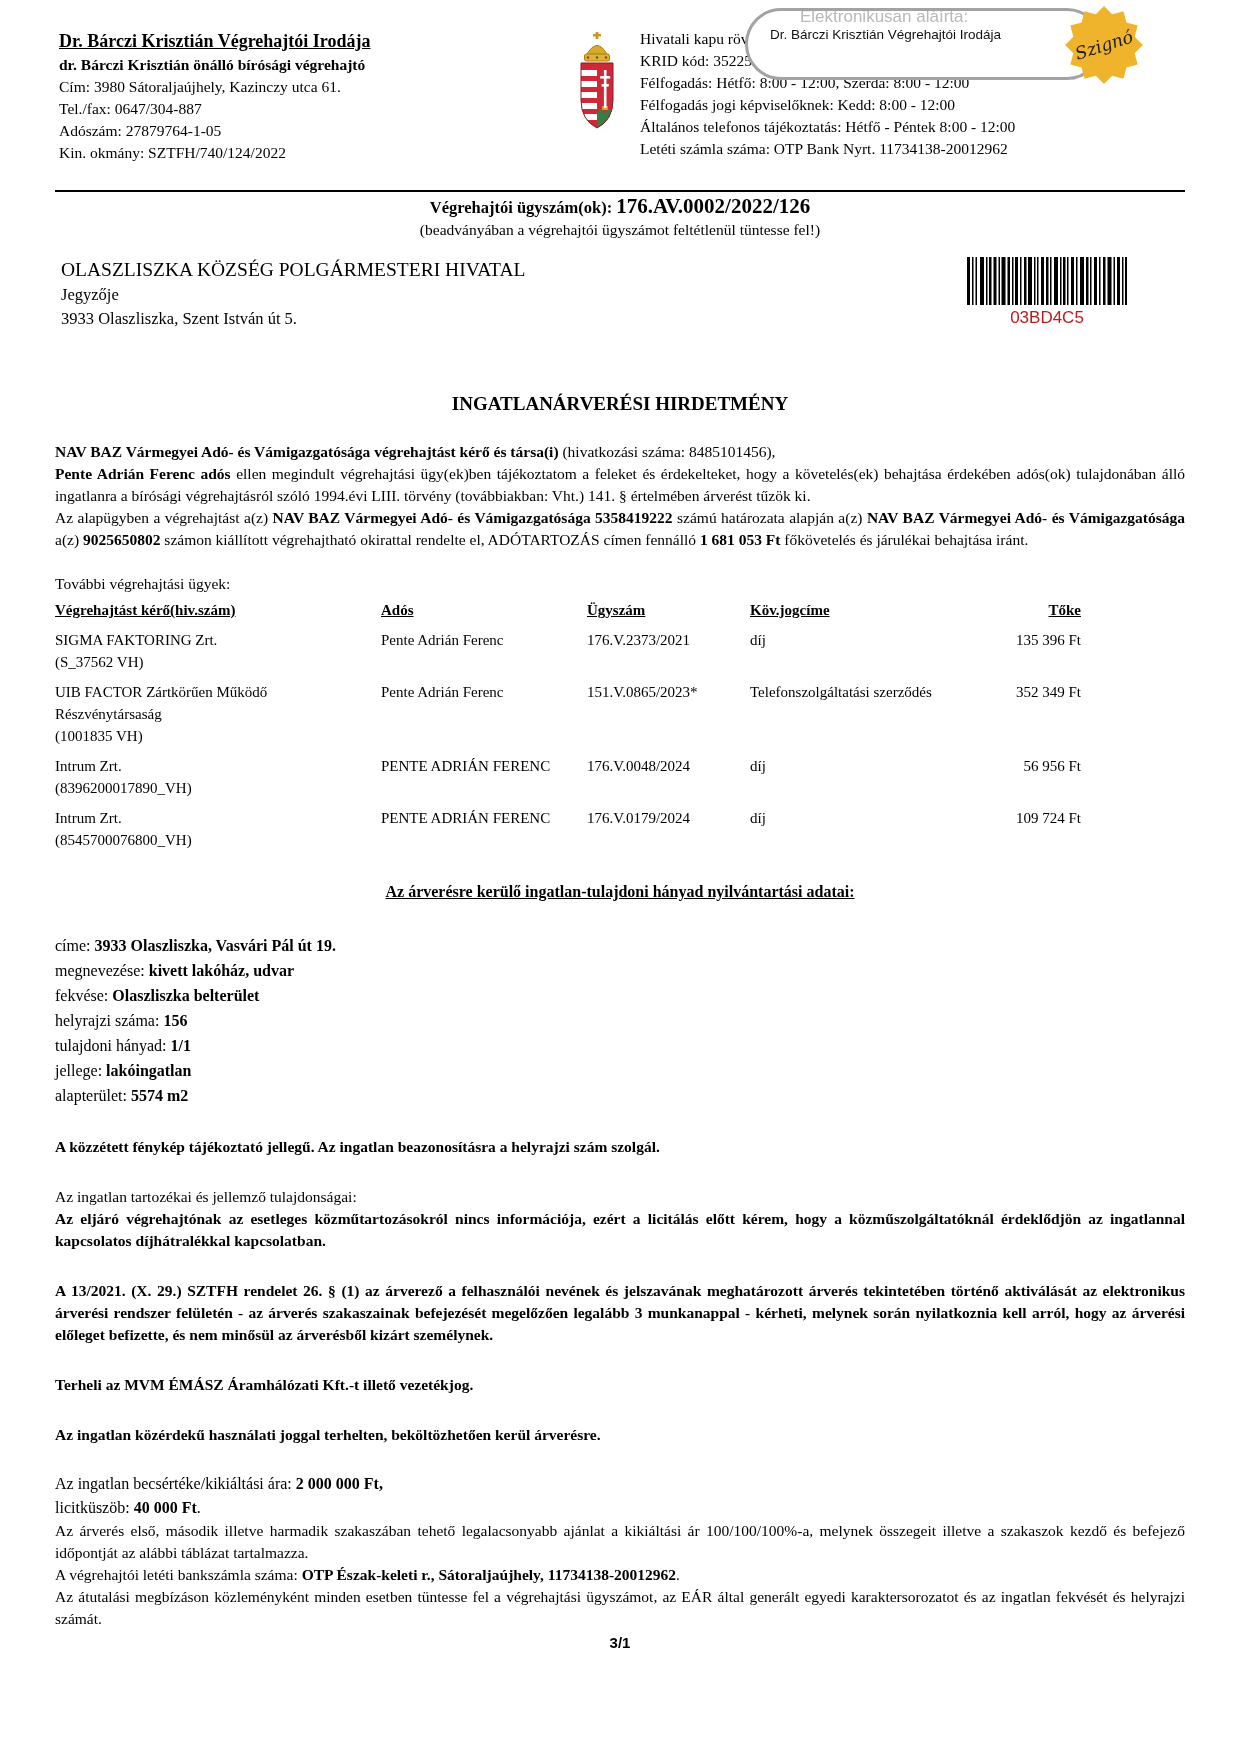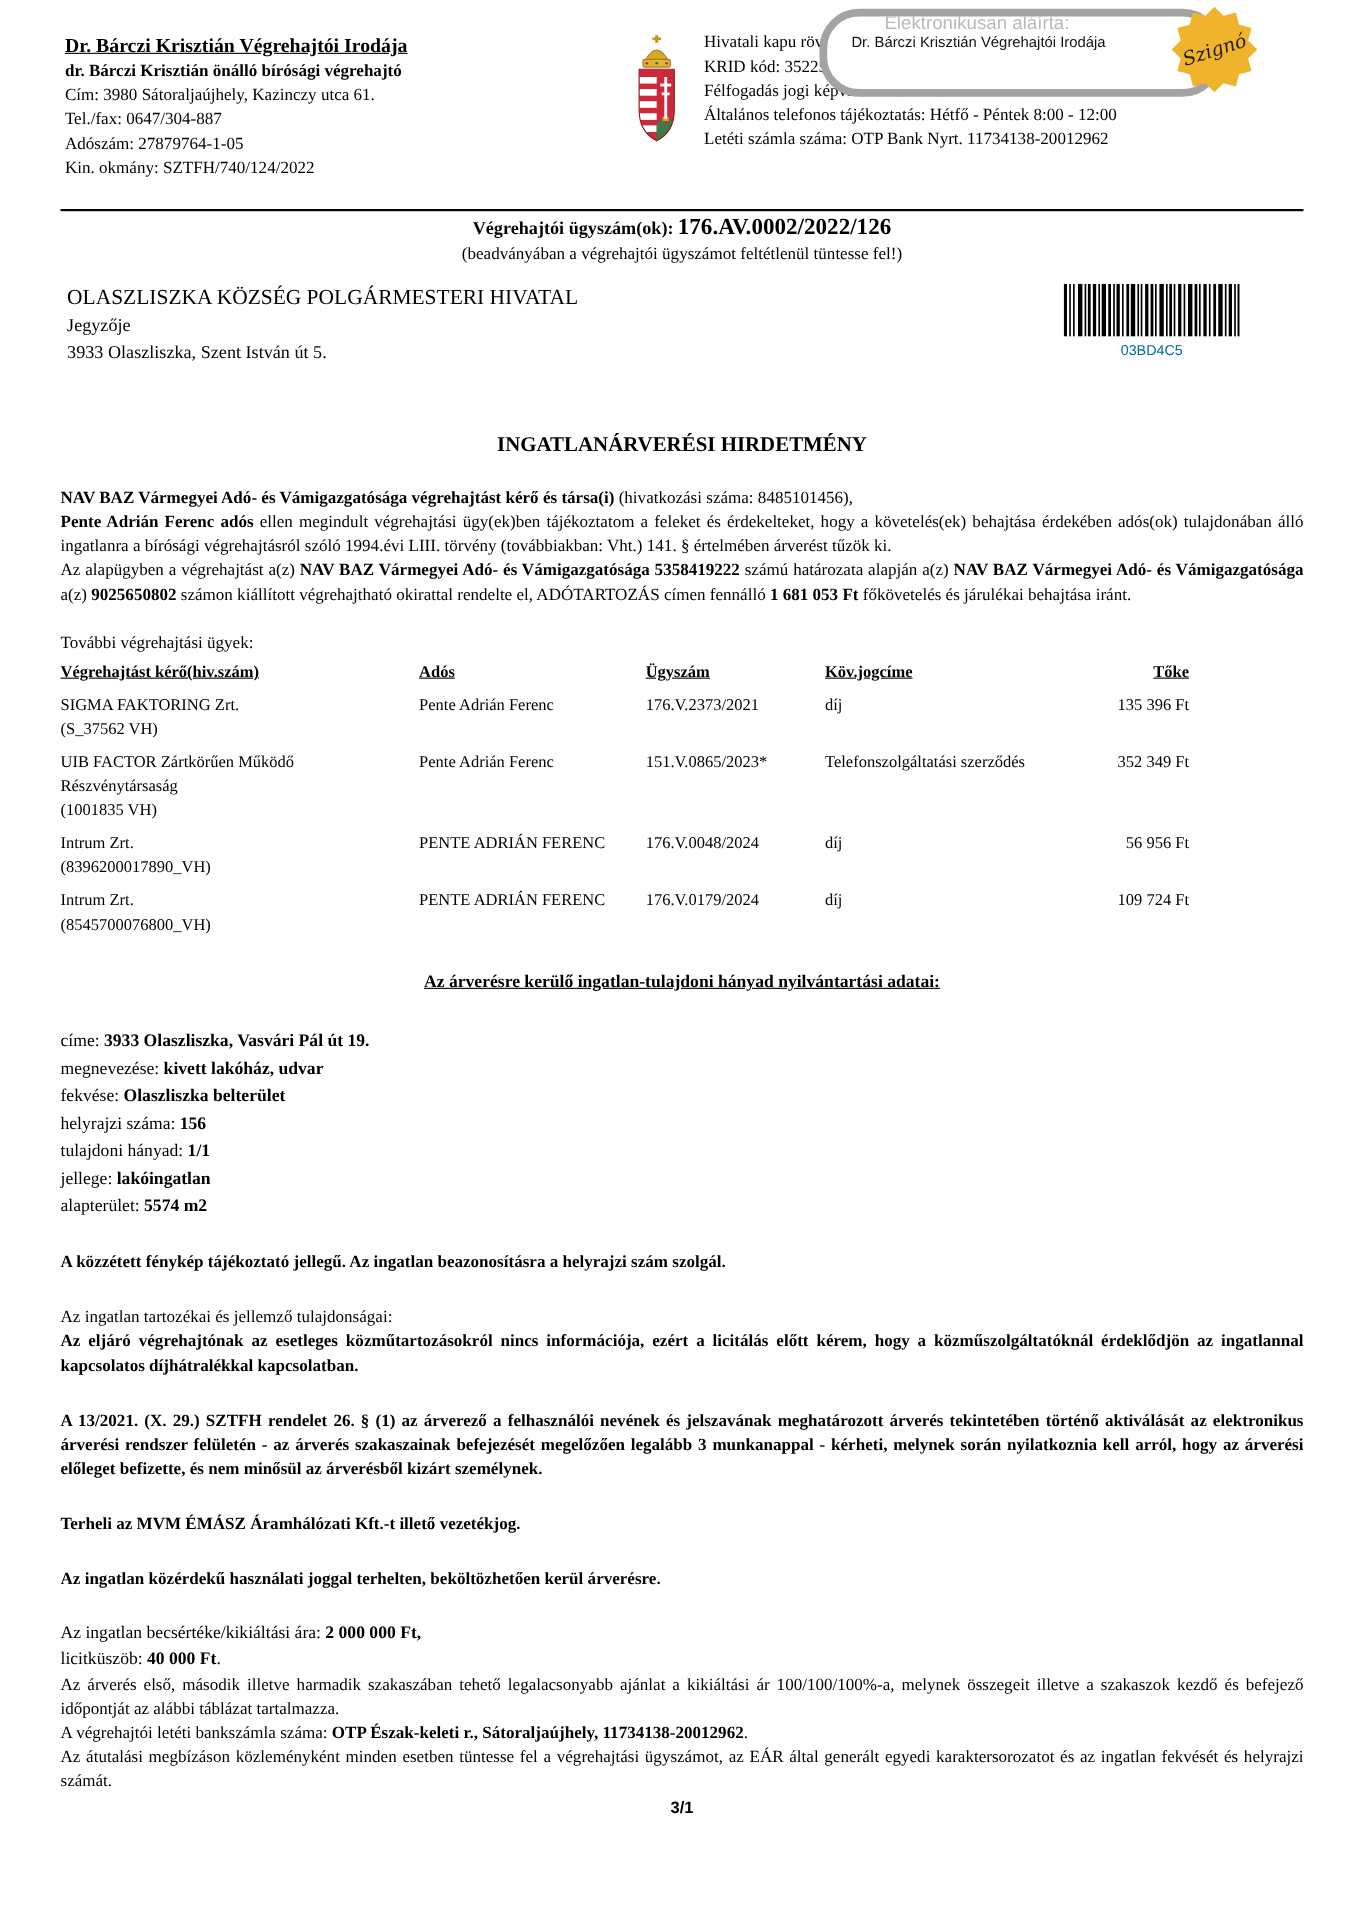--- a/index.html
+++ b/index.html
@@ -16,21 +16,21 @@
   .hdr{position:relative;height:164px;}
   .hdr-left{position:absolute;left:4px;top:2px;width:470px;}
   .office-name{font-weight:bold;text-decoration:underline;font-size:18px;line-height:26px;}
   .office-line{font-size:15.5px;line-height:22px;}
   .arms{position:absolute;left:523px;top:4px;width:38px;height:102px;}
   .hdr-right{position:absolute;left:585px;top:2px;width:600px;font-size:15.5px;line-height:22px;}
   
   .sig-wrap{position:absolute;left:690px;top:-22px;width:420px;height:86px;}
   .sig-bubble{
     position:absolute;left:0;top:4px;width:352px;height:66px;
-    background:#fff;border:7px solid #a3a3a3;border-radius:36px;
+    background:#fff;border:3px solid #a3a3a3;border-radius:36px;
     overflow:hidden;z-index:3;
   }
   .sig-gray{
     position:absolute;left:52px;top:-5px;
     font-family:"Liberation Sans",sans-serif;font-size:17px;color:#b9b9b9;
     white-space:nowrap;
   }
   .sig-black{
     position:absolute;left:22px;top:13px;
     font-family:"Liberation Sans",sans-serif;font-size:13.5px;color:#111;
@@ -45,21 +45,21 @@
   .case-note{font-size:15.5px;}
   
   .addr-wrap{position:relative;margin-top:16px;height:110px;}
   .addr-block{position:absolute;left:6px;top:0;width:480px;}
   .addr-name{font-size:19.5px;line-height:26px;}
   .addr-role{font-size:16.5px;line-height:24px;}
   .addr-addr{font-size:16.5px;line-height:24px;}
   .barcode{position:absolute;left:912px;top:0;width:160px;height:48px;}
   .barcode-text{
     position:absolute;left:912px;top:50px;width:160px;text-align:center;
-    font-family:"Liberation Sans",sans-serif;font-size:13px;color:#0369a1;
+    font-family:"Liberation Sans",sans-serif;font-size:17px;color:#b91c1c;
   }
   
   .doc-title{text-align:center;font-weight:bold;font-size:19px;margin-top:26px;}
   .p1{margin-top:26px;}
   .tovabbi{margin-top:22px;}
   
   .vtable{width:1022px;margin-top:2px;font-size:15px;}
   .vrow{display:grid;grid-template-columns:325px 205px 162px 250px 80px;column-gap:1px;}
   .vhead .vcell{font-weight:bold;text-decoration:underline;}
   .vcell{line-height:22px;white-space:pre-line;padding:2px 0;}
@@ -114,20 +114,21 @@
         <rect x="25.9" y="40" width="2.6" height="38" fill="#fff"></rect>
         <rect x="22.2" y="46" width="10" height="2.6" fill="#fff"></rect>
         <rect x="23.6" y="54" width="7.2" height="2.6" fill="#fff"></rect>
       </g>
       <path d="M3,33 H35 V70 Q35,90 19,98 Q3,90 3,70 Z" fill="none" stroke="#8A1A24" stroke-width="1"></path>
     </svg>
 
     <div class="hdr-right">
       <div>Hivatali kapu rövid n</div>
       <div>KRID kód: 352253149</div>
+      <div>Félfogadás: Hétfő: 8:00 - 12:00, Szerda: 8:00 - 12:00</div>
       <div>Félfogadás jogi képviselőknek: Kedd: 8:00 - 12:00</div>
       <div>Általános telefonos tájékoztatás: Hétfő - Péntek 8:00 - 12:00</div>
       <div>Letéti számla száma: OTP Bank Nyrt. 11734138-20012962</div>
     </div>
 
     <div class="sig-wrap">
       <div class="sig-bubble">
         <div class="sig-gray">Elektronikusan aláírta:</div>
         <div class="sig-black">Dr. Bárczi Krisztián Végrehajtói Irodája</div>
       </div>

